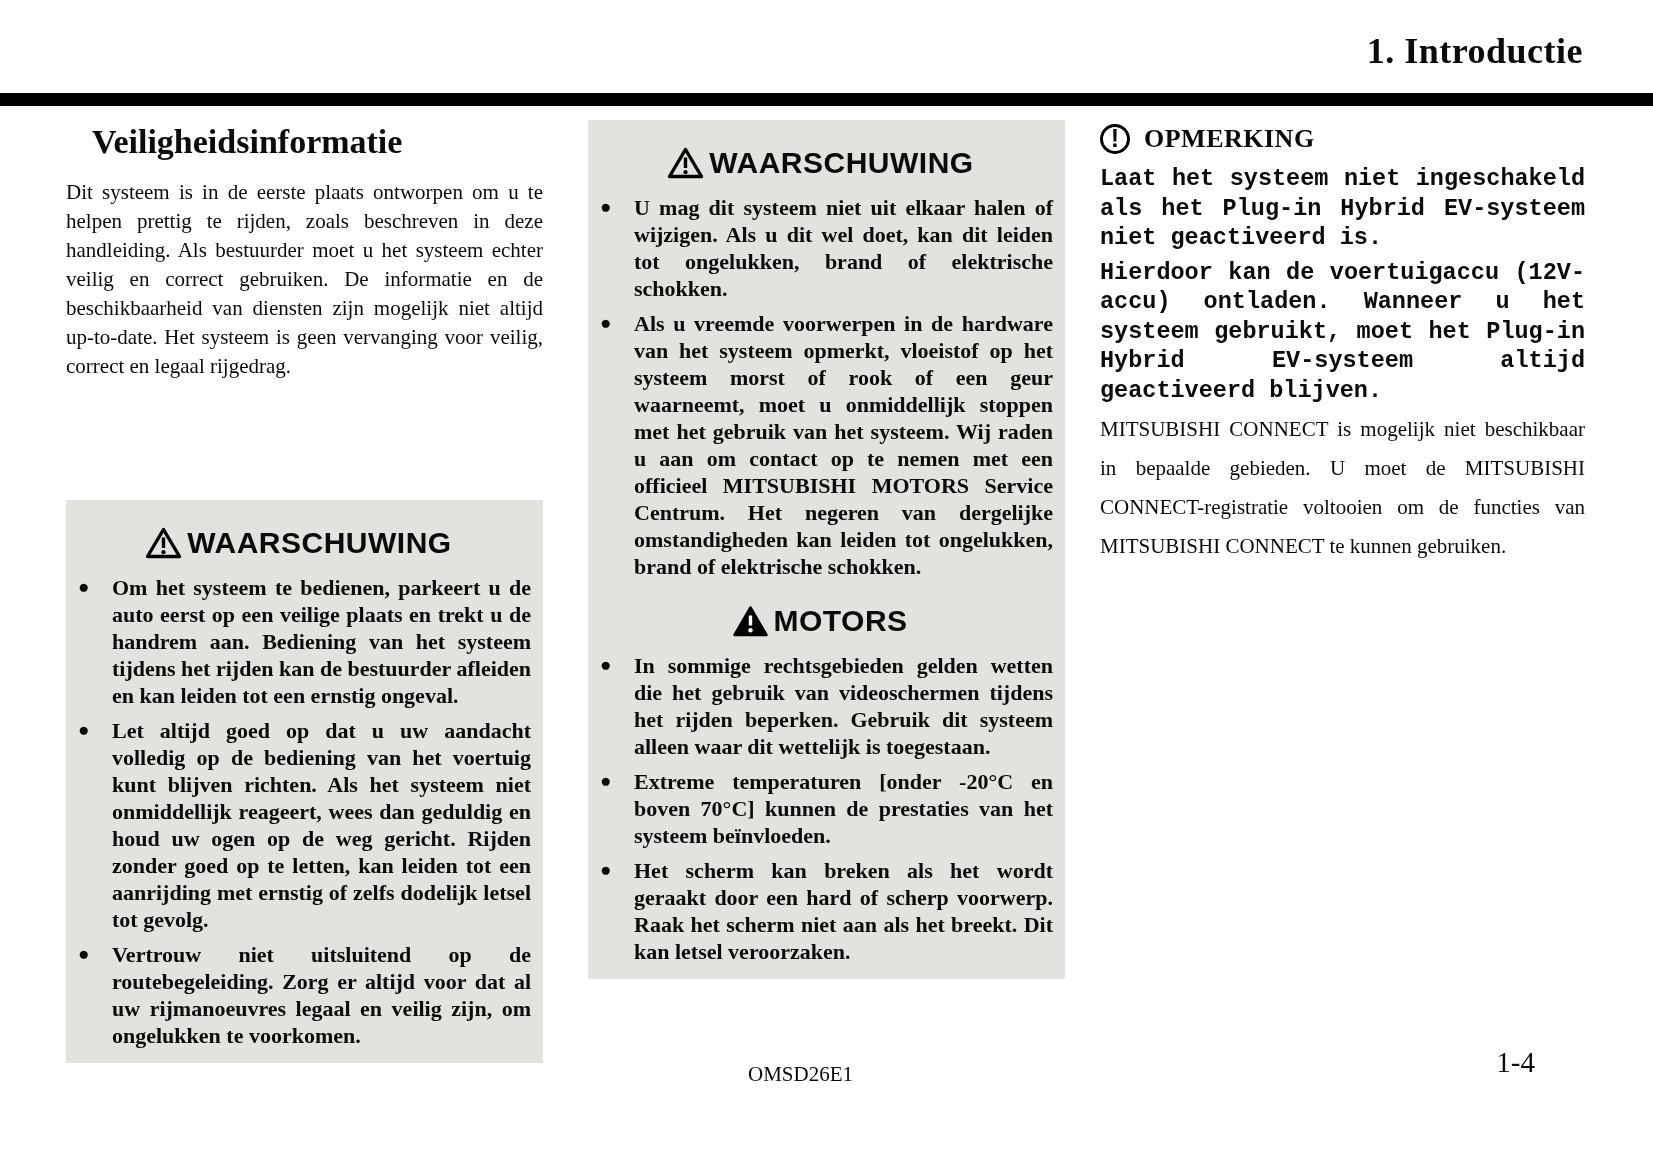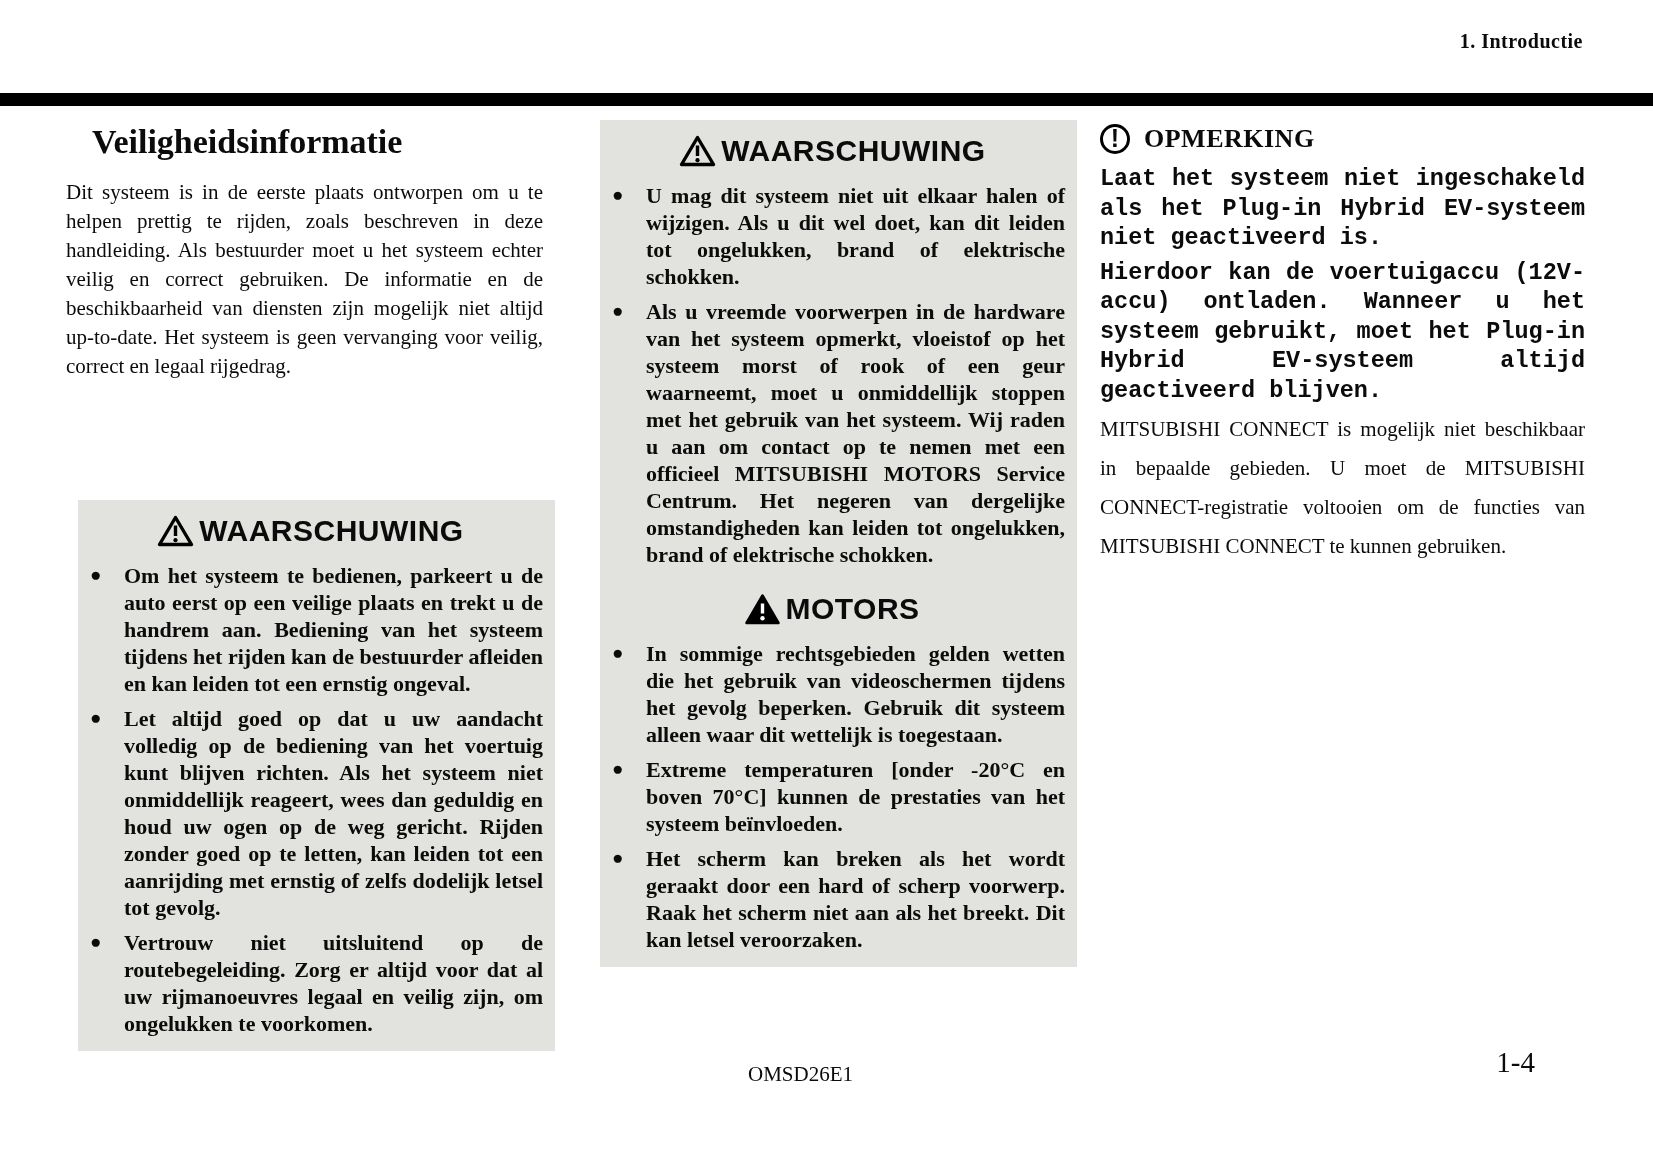--- a/index.html
+++ b/index.html
@@ -2,39 +2,39 @@
 <html><head>
 <meta charset="utf-8">
 <style>
   html,body { margin:0; padding:0; background:#ffffff; }
   .page {
     position:relative; width:1653px; height:1165px; background:#ffffff;
     font-family:"Liberation Serif", serif; color:#0b0b0b; overflow:hidden;
   }
   .chapter-title {
     position:absolute; top:30px; right:70px;
-    font-size:20px; font-weight:bold; letter-spacing:0.5px;
+    font-size:36px; font-weight:bold; letter-spacing:0.5px;
   }
   .header-rule {
     position:absolute; top:93px; left:0; width:100%; height:13px; background:#000;
   }
   .col { position:absolute; top:120px; }
   .col1 { left:66px;  width:477px; }
   .col2 { left:588px; width:477px; }
   .col3 { left:1100px; width:485px; }
 
   .section-heading { display:flex; align-items:flex-end; margin:0 0 14px 0; }
   .section-bar { width:13px; background:#000; margin-right:13px; }
   .section-title { font-size:34px; font-weight:bold; line-height:1.3; }
 
   .body-par { font-size:21px; line-height:29px; text-align:justify; margin:0; }
 
   .warn-box {
-    position:absolute; left:12px; width:100%; box-sizing:border-box;
-    padding:8px 12px 14px 0;
+    position:absolute; left:0; width:100%; box-sizing:border-box;
+    padding:20px 12px 14px 0;
   }
   .box-left  { top:380px; }
   .box-mid1  { top:0; }
   .box-mid2  { top:458px; }
 
   .box-heading {
     display:flex; justify-content:center; align-items:center;
     font-family:"Liberation Sans", sans-serif; font-weight:bold;
     font-size:30px; padding:6px 0 6px 0; letter-spacing:0.5px;
   }
@@ -135,21 +135,21 @@
         <svg class="tri" width="35" height="31" viewBox="0 0 35 31">
           <path d="M17.5 1.5 L33.5 29 L1.5 29 Z" fill="#000" stroke="#000" stroke-width="2.5" stroke-linejoin="round"></path>
           <rect x="15.8" y="9.5" width="3.4" height="10" fill="#fff"></rect>
           <circle cx="17.5" cy="24.2" r="2.2" fill="#fff"></circle>
         </svg>
         <span>MOTORS</span>
       </div>
       <ul class="warn-list">
         <li>
           <span class="bullet-dot">●</span>
-          <span>In sommige rechtsgebieden gelden wetten die het gebruik van videoschermen tijdens het gevolg beperken. Gebruik dit systeem alleen waar dit wettelijk is toegestaan.</span>
+          <span>In sommige rechtsgebieden gelden wetten die het gebruik van videoschermen tijdens het rijden beperken. Gebruik dit systeem alleen waar dit wettelijk is toegestaan.</span>
         </li>
         <li>
           <span class="bullet-dot">●</span>
           <span>Extreme temperaturen [onder -20°C en boven 70°C] kunnen de prestaties van het systeem beïnvloeden.</span>
         </li>
         <li>
           <span class="bullet-dot">●</span>
           <span>Het scherm kan breken als het wordt geraakt door een hard of scherp voorwerp. Raak het scherm niet aan als het breekt. Dit kan letsel veroorzaken.</span>
         </li>
       </ul>

